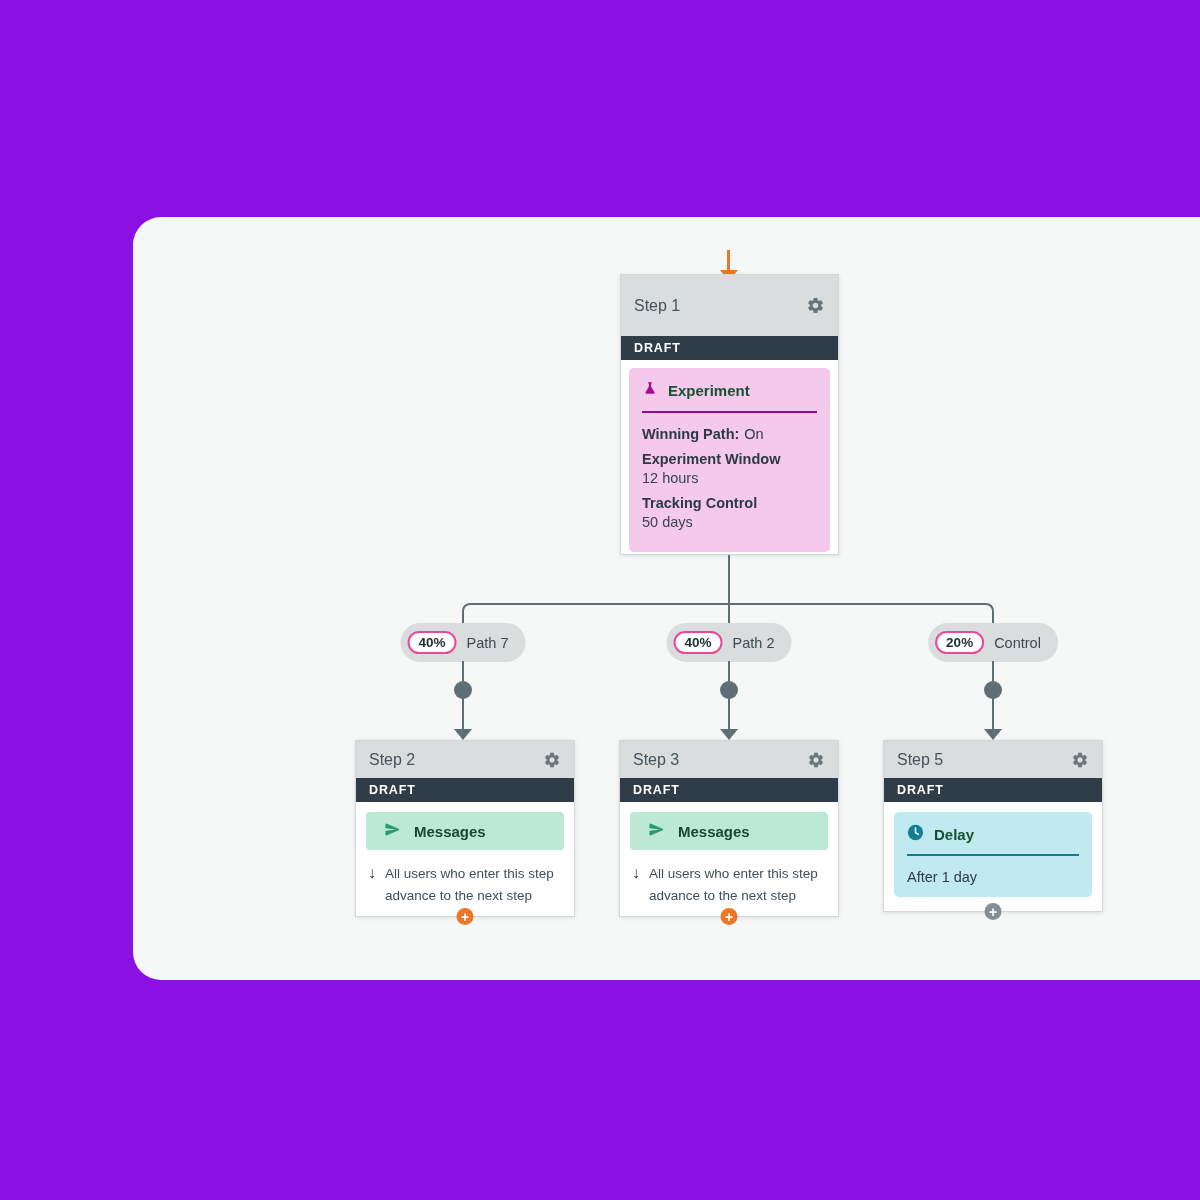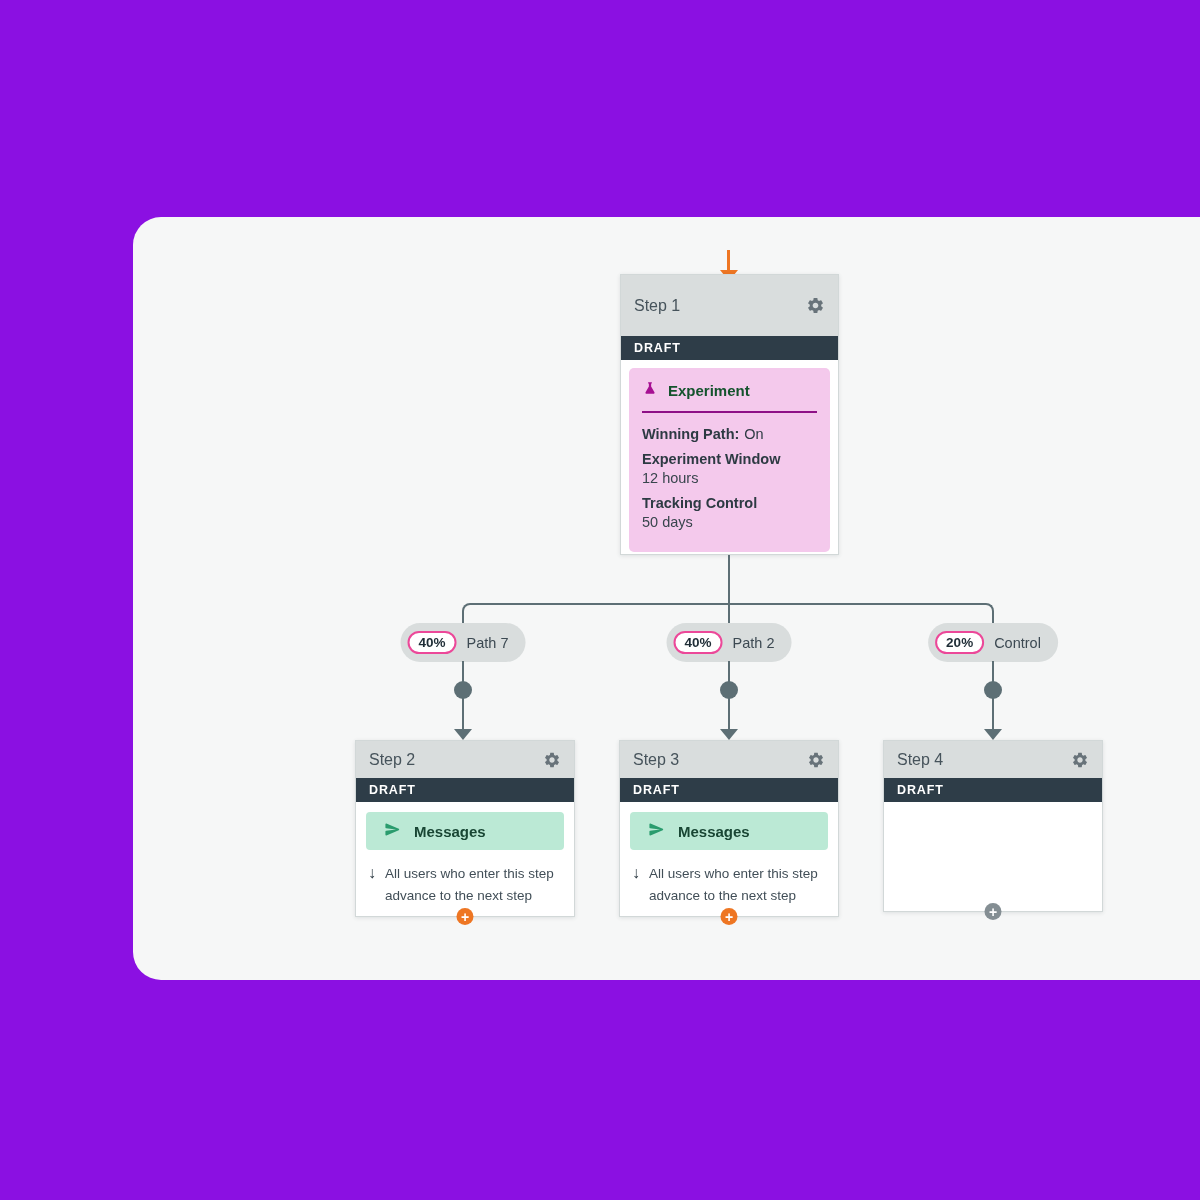--- a/index.html
+++ b/index.html
@@ -185,23 +185,36 @@
     </div>
     <div class="desc-row">
       <span class="desc-arrow">↓</span>
       <span class="desc-text">All users who enter this step advance to the next step</span>
     </div>
     <button class="plus-btn plus-orange">+</button>
   </div>
 
   <div class="card" id="step4">
     <div class="card-header">
-      <span class="card-title">Step 4</span>
+      <span class="card-title">Step 5</span>
       <button class="gear-btn">
         <svg width="18" height="18" viewBox="0 0 24 24" fill="#68737a">
             <path d="M19.14 12.94c.04-.3.06-.61.06-.94 0-.32-.02-.64-.07-.94l2.03-1.58c.18-.14.23-.41.12-.61l-1.92-3.32c-.12-.22-.37-.29-.59-.22l-2.39.96c-.5-.38-1.03-.7-1.62-.94l-.36-2.54c-.04-.24-.24-.41-.48-.41h-3.84c-.24 0-.43.17-.47.41l-.36 2.54c-.59.24-1.13.57-1.62.94l-2.39-.96c-.22-.08-.47 0-.59.22L2.74 8.87c-.12.21-.08.47.12.61l2.03 1.58c-.05.3-.09.63-.09.94s.02.64.07.94l-2.03 1.58c-.18.14-.23.41-.12.61l1.92 3.32c.12.22.37.29.59.22l2.39-.96c.5.38 1.03.7 1.62.94l.36 2.54c.05.24.24.41.48.41h3.84c.24 0 .44-.17.47-.41l.36-2.54c.59-.24 1.13-.56 1.62-.94l2.39.96c.22.08.47 0 .59-.22l1.92-3.32c.12-.22.07-.47-.12-.61l-2.01-1.58zM12 15.6c-1.98 0-3.6-1.62-3.6-3.6s1.62-3.6 3.6-3.6 3.6 1.62 3.6 3.6-1.62 3.6-3.6 3.6z"></path>
           </svg>
       </button>
     </div>
     <div class="draft-bar">DRAFT</div>
+    <div class="block-delay">
+      <div class="block-title-row">
+        <span>
+          <svg width="17" height="17" viewBox="0 0 20 20">
+              <circle cx="10" cy="10" r="9" fill="#147f93"></circle>
+              <path d="M10 4.8v5.4l3.4 2" stroke="#ffffff" stroke-width="1.8" fill="none" stroke-linecap="round"></path>
+            </svg>
+        </span>
+        <span>Delay</span>
+      </div>
+      <hr class="delay-divider">
+      <div class="delay-val">After 1 day</div>
+    </div>
     <button class="plus-btn plus-gray">+</button>
   </div>
 </div>
 
 </body></html>

